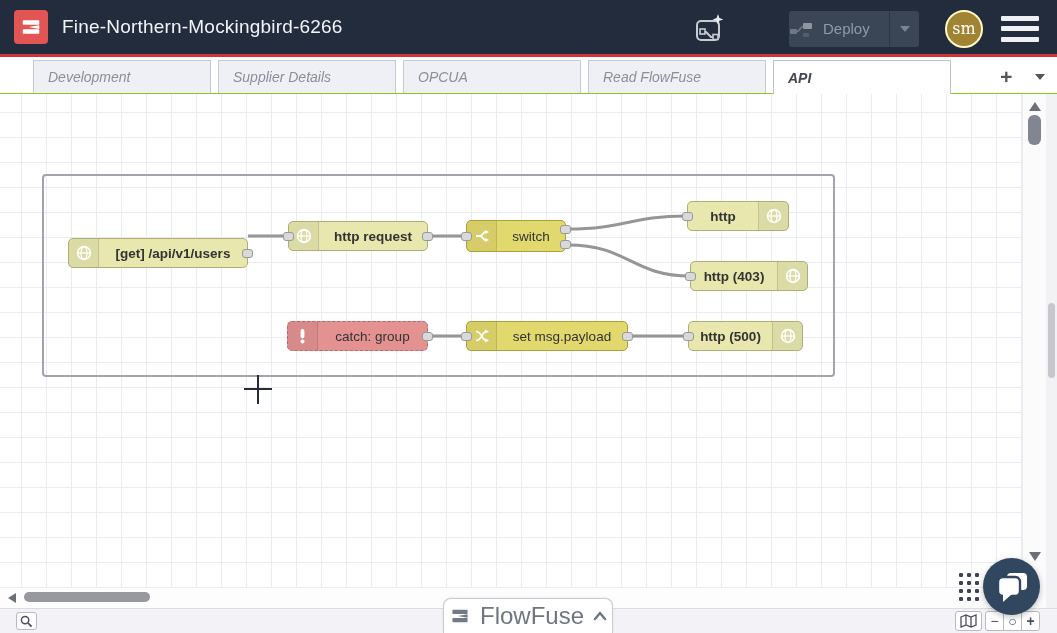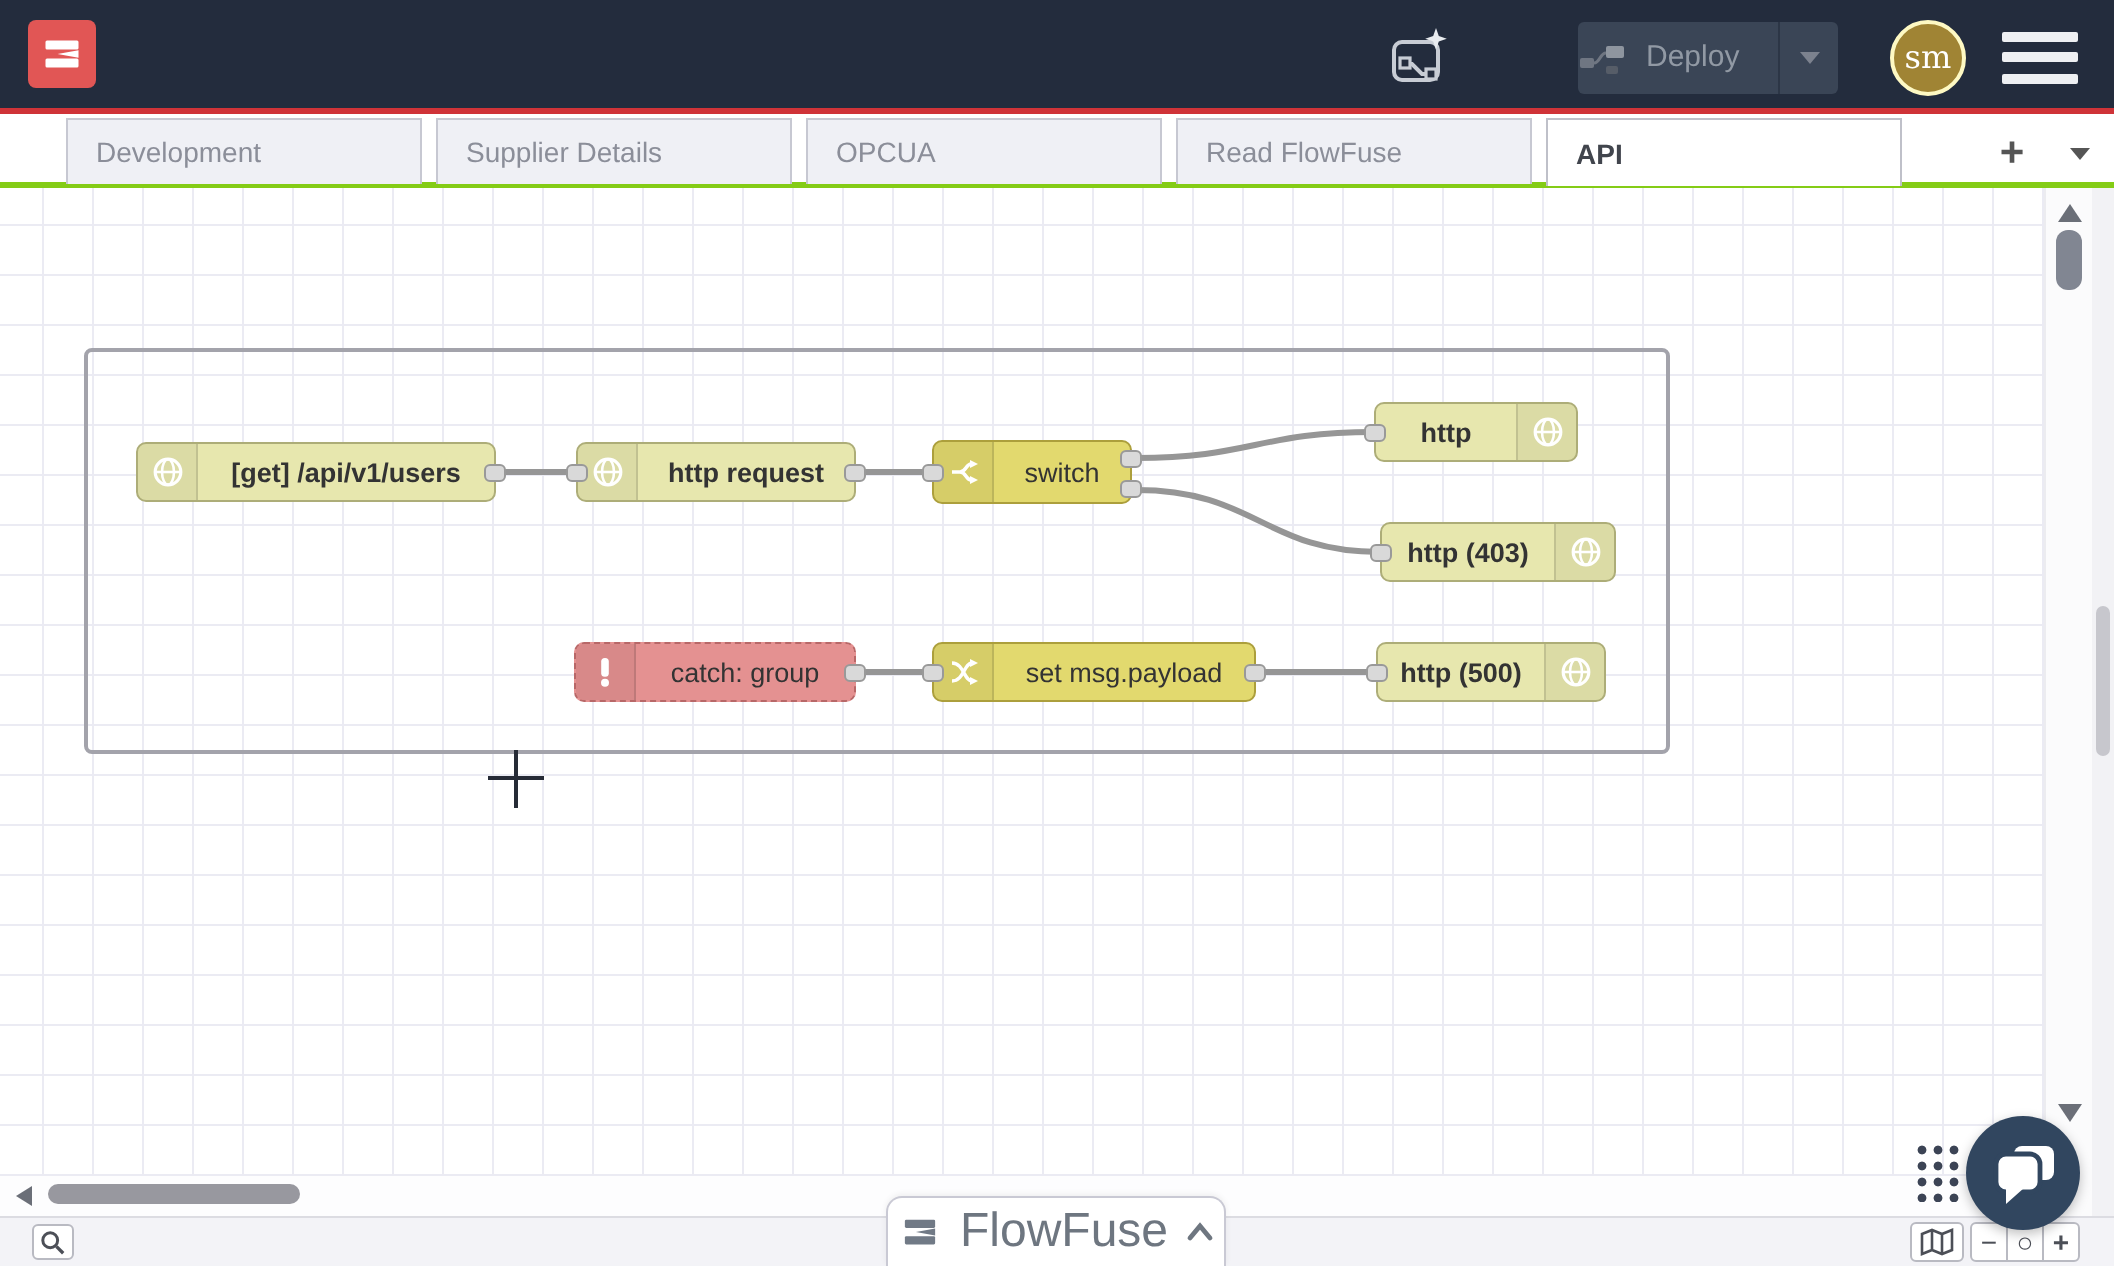--- a/index.html
+++ b/index.html
@@ -20,21 +20,21 @@
   .deploy-caret-zone { width:30px; height:36px; border-left:1px solid #2c3646; display:flex; align-items:center; justify-content:center; }
   .caret-down { width:0; height:0; border-left:5px solid transparent; border-right:5px solid transparent; border-top:6px solid #7c828e; }
   .avatar { width:38px; height:38px; border-radius:50%; background:#a08434; border:2px solid #fef9c3;
             color:#fff; font-family:"DejaVu Serif", serif; font-size:16px; display:flex; align-items:center;
             justify-content:center; margin-right:18px; cursor:pointer; }
   .hamburger { width:38px; height:26px; display:flex; flex-direction:column; justify-content:space-between; margin-right:18px; cursor:pointer; }
   .hamburger i { display:block; height:5px; background:#eef0f3; border-radius:1px; }
 
   
   .tabbar { position:absolute; top:60px; left:0; width:1057px; height:34px; background:#fff;
-            border-bottom:3px solid #84cc16; display:flex; align-items:center; }
+            border-bottom:1px solid #84cc16; display:flex; align-items:flex-end;font-style:italic; }
   .tab { width:178px; height:33px; margin-right:7px; background:#eff0f5; border:1px solid #c7c8d2;
          border-bottom:none; display:flex; align-items:center; padding-left:14px;
          font-size:14px; color:#8b8e99; cursor:pointer; }
   .tab:first-child { margin-left:33px; }
   .tab.active { background:#fff; border-color:#bfc0c9; color:#41454d; font-weight:700;
                 height:34px; margin-bottom:-1px; z-index:2; }
   .tab-actions { position:absolute; right:0; top:0; height:33px; display:flex; align-items:center; }
   .tab-add { font-size:21px; color:#555; font-weight:700; width:34px; text-align:center; cursor:pointer; line-height:30px;}
   .tab-list { width:34px; display:flex; justify-content:center; cursor:pointer; }
 
@@ -113,20 +113,21 @@
 <body>
 
 <div class="header">
   <div class="logo-box">
     <svg width="24" height="24" viewBox="0 0 32 32">
       <rect x="5" y="7" width="22" height="6" rx="1" fill="#fff"></rect>
       <polygon points="27,13.5 13,16 27,18.5" fill="#fff"></polygon>
       <rect x="5" y="19" width="22" height="6" rx="1" fill="#fff"></rect>
     </svg>
   </div>
+  <div class="header-title">Fine-Northern-Mockingbird-6266</div>
 
   <div class="header-right">
     <div class="ai-btn">
       <svg width="36" height="36" viewBox="0 0 36 36" fill="none">
         <rect x="6" y="10" width="22" height="19" rx="4" stroke="#c7ccd4" stroke-width="2"></rect>
         <path d="M10 21 h5 l5 5 h8" stroke="#c7ccd4" stroke-width="2" fill="none"></path>
         <rect x="9" y="18" width="5" height="5" fill="#232c3d" stroke="#c7ccd4" stroke-width="1.6"></rect>
         <rect x="22" y="23.5" width="5" height="5" fill="#232c3d" stroke="#c7ccd4" stroke-width="1.6"></rect>
         <path d="M27 3 l1.4 4 4 1.4 -4 1.4 -1.4 4 -1.4 -4 -4 -1.4 4 -1.4 Z" fill="#e8ebef"></path>
       </svg>
@@ -187,21 +188,21 @@
     <g stroke="#969696" stroke-width="3" fill="none">
       <path d="M248 142 C262 142 274 142 288 142"></path>
       <path d="M428 142 C442 142 452 142 466 142"></path>
       <path d="M568 135 C625 135 630 122 687 122"></path>
       <path d="M568 151 C628 151 632 182 690 182"></path>
       <path d="M428 242 C442 242 452 242 466 242"></path>
       <path d="M628 242 C650 242 666 242 688 242"></path>
     </g>
   </svg>
 
-  <div class="node n-yellow" style="left:68px; top:127px; width:180px;">
+  <div class="node n-yellow" style="left:68px; top:144px; width:180px;">
     <span class="icon-region icon-left">
       <svg width="16" height="16" viewBox="0 0 15 15">
           <circle cx="7.5" cy="7.5" r="6" fill="none" stroke="#fff" stroke-width="1.5"></circle>
           <ellipse cx="7.5" cy="7.5" rx="2.8" ry="6" fill="none" stroke="#fff" stroke-width="1.2"></ellipse>
           <line x1="1.5" y1="7.5" x2="13.5" y2="7.5" stroke="#fff" stroke-width="1.2"></line>
         </svg>
     </span>
     <span class="nlabel lab-left">[get] /api/v1/users</span>
     <span class="port" style="right:-6px; top:10px;"></span>
   </div>

